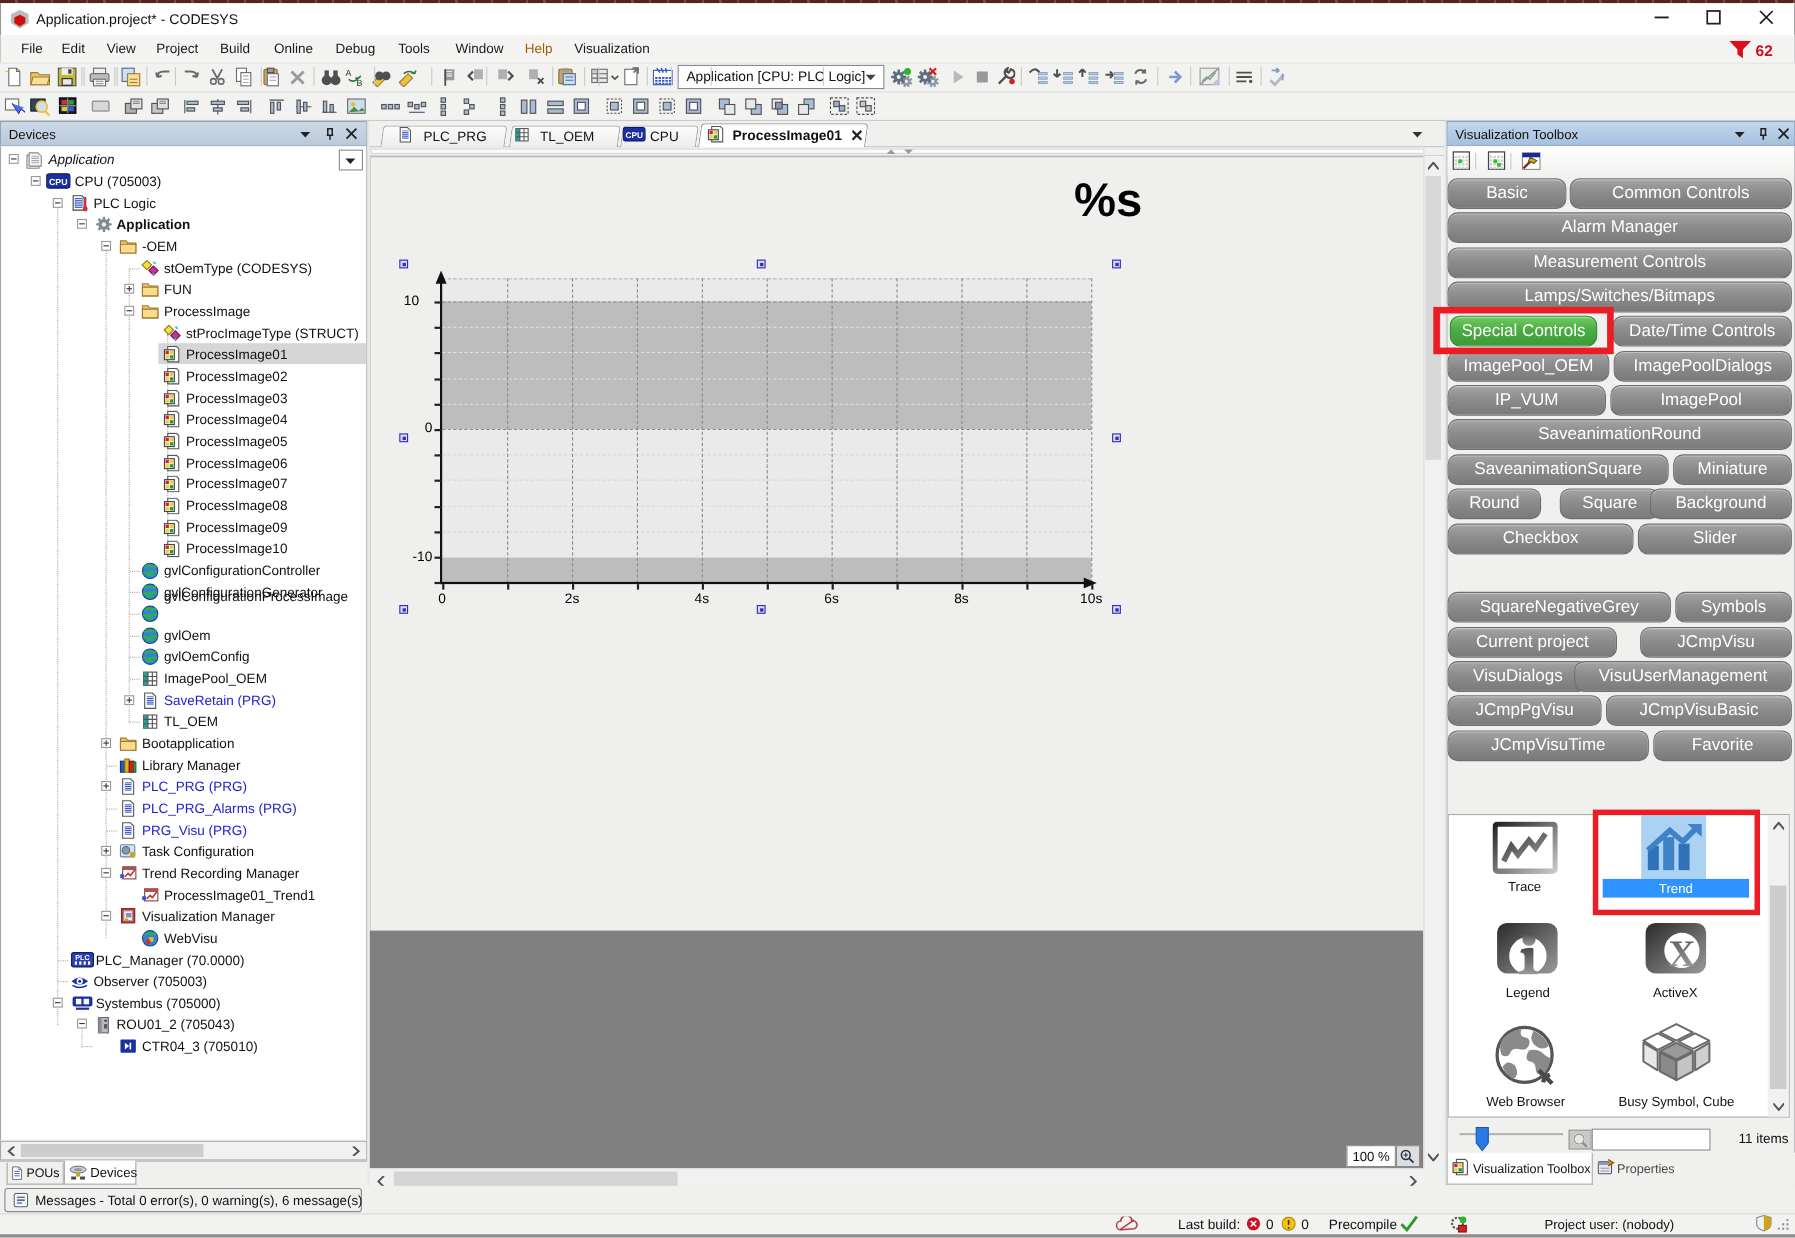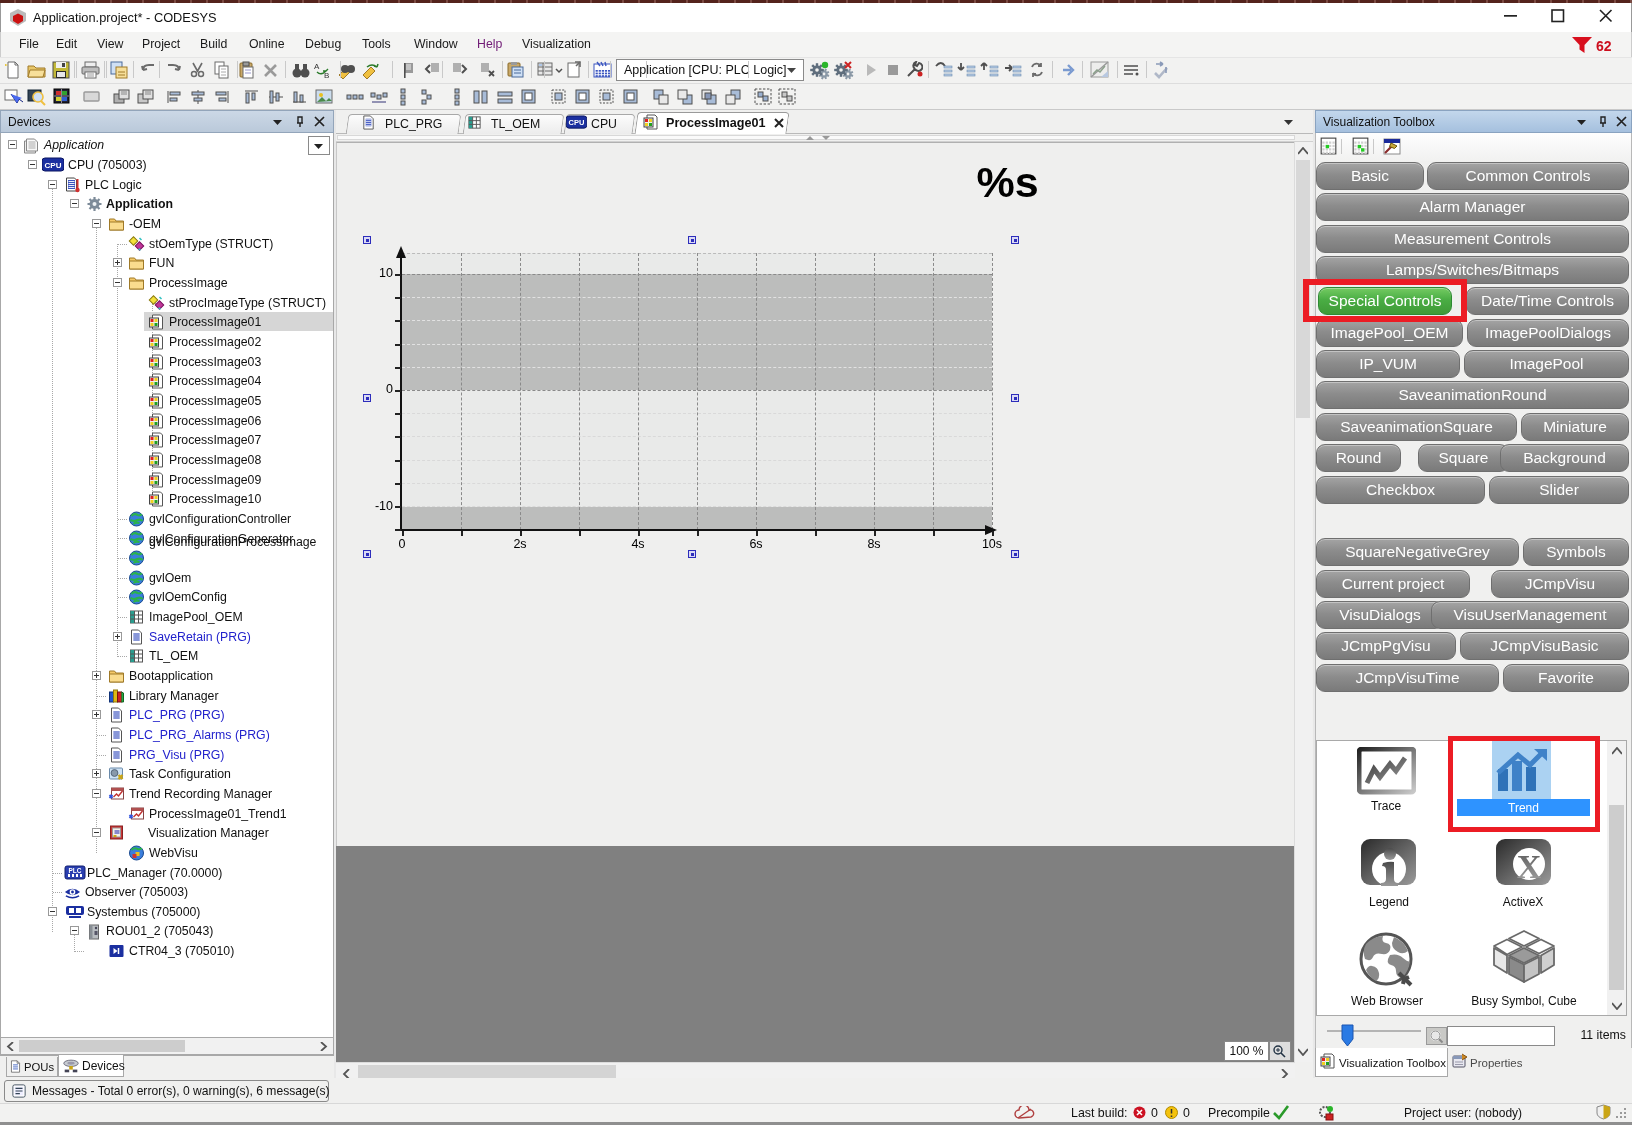--- a/index.html
+++ b/index.html
@@ -165,21 +165,21 @@
 <div class="abs" style="left:0;top:32px;width:1632px;height:25px;background:#f4f4f3;border-left:1px solid #ccc;border-right:1px solid #ccc"></div>
 <div class="abs" style="left:19px;top:37px;font-size:12.3px;color:#1a1a1a">File</div>
 <div class="abs" style="left:56px;top:37px;font-size:12.3px;color:#1a1a1a">Edit</div>
 <div class="abs" style="left:97px;top:37px;font-size:12.3px;color:#1a1a1a">View</div>
 <div class="abs" style="left:142px;top:37px;font-size:12.3px;color:#1a1a1a">Project</div>
 <div class="abs" style="left:200px;top:37px;font-size:12.3px;color:#1a1a1a">Build</div>
 <div class="abs" style="left:249px;top:37px;font-size:12.3px;color:#1a1a1a">Online</div>
 <div class="abs" style="left:305px;top:37px;font-size:12.3px;color:#1a1a1a">Debug</div>
 <div class="abs" style="left:362px;top:37px;font-size:12.3px;color:#1a1a1a">Tools</div>
 <div class="abs" style="left:414px;top:37px;font-size:12.3px;color:#1a1a1a">Window</div>
-<div class="abs" style="left:477px;top:37px;font-size:12.3px;color:#701a75">Help</div>
+<div class="abs" style="left:477px;top:37px;font-size:12.3px;color:#a16207">Help</div>
 <div class="abs" style="left:522px;top:37px;font-size:12.3px;color:#1a1a1a">Visualization</div>
 <svg class="abs" style="left:1572px;top:37px" width="21" height="17">
       <polygon points="0,0 20,0 12.5,8 12.5,16 7.5,12.5 7.5,8" fill="#d80f1e"></polygon>
     </svg>
 <div class="abs" style="left:1596px;top:38px;font-size:14px;font-weight:bold;color:#cc0e1d">62</div>
 <div class="abs" style="left:0;top:57px;width:1632px;height:26px;background:#f2f2f1;border-top:1px solid #e5e5e5"></div>
 <div class="abs" style="left:0;top:83px;width:1632px;height:27px;background:#f2f2f1;border-top:1px solid #ddd;border-bottom:1px solid #c9c9c9"></div>
 <svg class="abs" style="left:4px;top:61px" width="18" height="18" viewBox="0 0 18 18">
       <path d="M4,1 h7 l3,3 v13 H4 z" fill="#fff" stroke="#6b6b6b"></path>
       <path d="M11,1 v3 h3" fill="none" stroke="#6b6b6b"></path>
@@ -705,21 +705,21 @@
 <div class="eb" style="left:92px;top:219px">
       <i></i>
     </div>
 <svg class="abs" style="left:108px;top:216px" width="17" height="16">
       <use href="#folder"></use>
     </svg>
 <div class="trow" style="left:129px;top:217px;">-OEM</div>
 <svg class="abs" style="left:128px;top:236px" width="17" height="16">
       <use href="#struct"></use>
     </svg>
-<div class="trow" style="left:149px;top:237px;">stOemType (STRUCT)</div>
+<div class="trow" style="left:149px;top:237px;">stOemType (CODESYS)</div>
 <div class="eb p" style="left:113px;top:258px">
       <i></i>
       <b></b>
     </div>
 <svg class="abs" style="left:128px;top:255px" width="17" height="16">
       <use href="#folder"></use>
     </svg>
 <div class="trow" style="left:149px;top:256px;">FUN</div>
 <div class="eb" style="left:113px;top:278px">
       <i></i>
@@ -855,21 +855,21 @@
 <svg class="abs" style="left:128px;top:806px" width="17" height="16">
       <use href="#trendmgr"></use>
     </svg>
 <div class="trow" style="left:149px;top:807px;">ProcessImage01_Trend1</div>
 <div class="eb" style="left:92px;top:828px">
       <i></i>
     </div>
 <svg class="abs" style="left:108px;top:825px" width="17" height="16">
       <use href="#vismgr"></use>
     </svg>
-<div class="trow" style="left:129px;top:826px;margin-left:19px;">Visualization Manager</div>
+<div class="trow" style="left:129px;top:826px;">Visualization Manager</div>
 <svg class="abs" style="left:128px;top:845px" width="17" height="16">
       <use href="#webvisu"></use>
     </svg>
 <div class="trow" style="left:149px;top:846px;">WebVisu</div>
 <svg class="abs" style="left:64px;top:865px" width="22" height="16">
       <use href="#plcmgr"></use>
     </svg>
 <div class="trow" style="left:87px;top:866px;">PLC_Manager (70.0000)</div>
 <svg class="abs" style="left:64px;top:884px" width="17" height="16">
       <use href="#observer"></use>
@@ -1001,21 +1001,21 @@
 <div class="tick" style="left:461px;top:531px;width:1.6px;height:5px"></div>
 <div class="tick" style="left:520px;top:531px;width:1.6px;height:5px"></div>
 <div class="tick" style="left:579px;top:531px;width:1.6px;height:5px"></div>
 <div class="tick" style="left:638px;top:531px;width:1.6px;height:5px"></div>
 <div class="tick" style="left:697px;top:531px;width:1.6px;height:5px"></div>
 <div class="tick" style="left:756px;top:531px;width:1.6px;height:5px"></div>
 <div class="tick" style="left:815px;top:531px;width:1.6px;height:5px"></div>
 <div class="tick" style="left:874px;top:531px;width:1.6px;height:5px"></div>
 <div class="tick" style="left:933px;top:531px;width:1.6px;height:5px"></div>
 <div class="tick" style="left:992px;top:531px;width:1.6px;height:5px"></div>
-<div class="abs" style="left:355px;top:266px;width:38px;text-align:right;font-size:12.5px;color:#000">10</div>
+<div class="abs" style="left:355px;top:266px;width:38px;text-align:center;font-size:12.5px;color:#000">10</div>
 <div class="abs" style="left:355px;top:382px;width:38px;text-align:right;font-size:12.5px;color:#000">0</div>
 <div class="abs" style="left:355px;top:499px;width:38px;text-align:right;font-size:12.5px;color:#000">-10</div>
 <div class="abs" style="left:382px;top:537px;width:40px;text-align:center;font-size:12.5px;color:#000">0</div>
 <div class="abs" style="left:500px;top:537px;width:40px;text-align:center;font-size:12.5px;color:#000">2s</div>
 <div class="abs" style="left:618px;top:537px;width:40px;text-align:center;font-size:12.5px;color:#000">4s</div>
 <div class="abs" style="left:736px;top:537px;width:40px;text-align:center;font-size:12.5px;color:#000">6s</div>
 <div class="abs" style="left:854px;top:537px;width:40px;text-align:center;font-size:12.5px;color:#000">8s</div>
 <div class="abs" style="left:972px;top:537px;width:40px;text-align:center;font-size:12.5px;color:#000">10s</div>
 <div class="abs" style="left:363px;top:236px;width:8px;height:8px;background:#dadaf4;border:1.8px solid #2d2dbb"></div>
     <div class="abs" style="left:366px;top:239px;width:2.5px;height:2.5px;background:#2d2dbb"></div>

